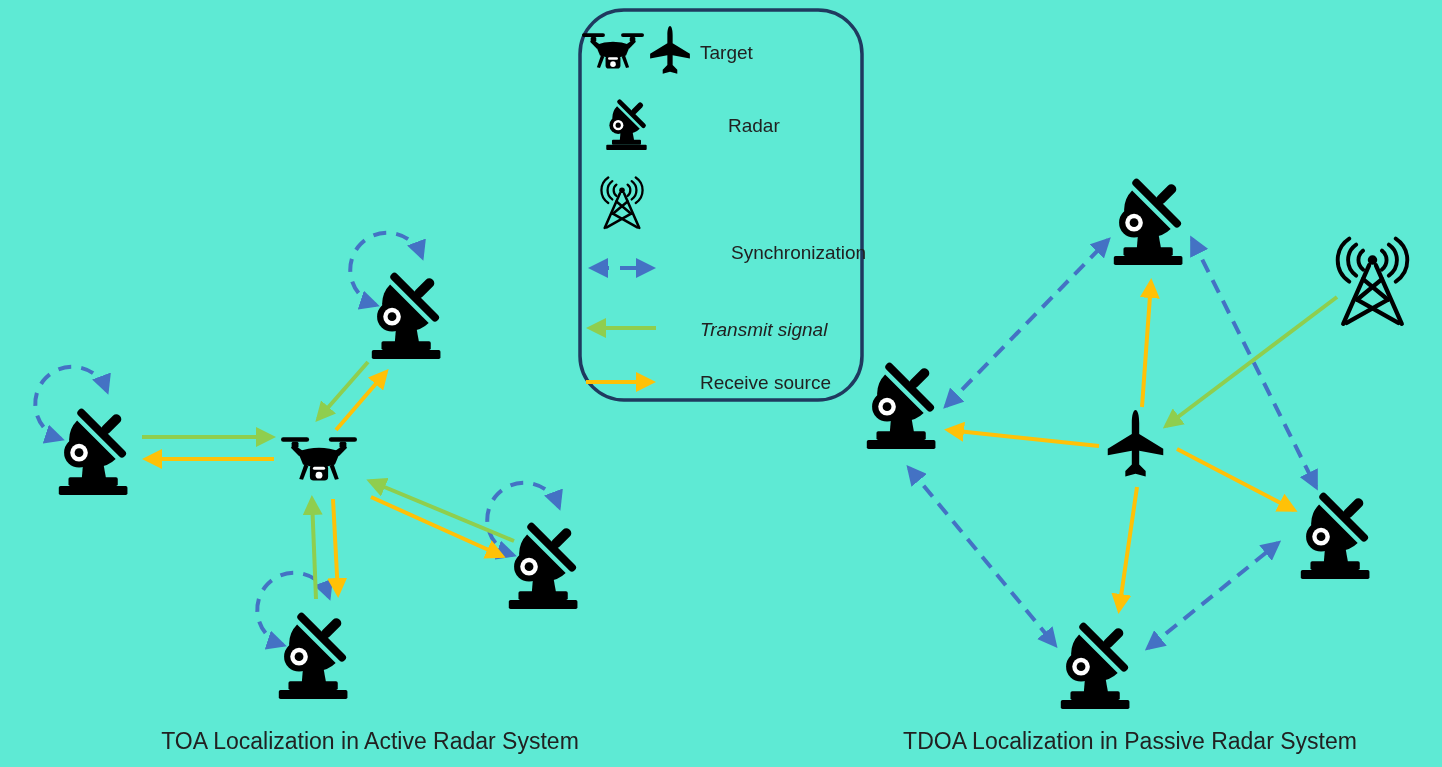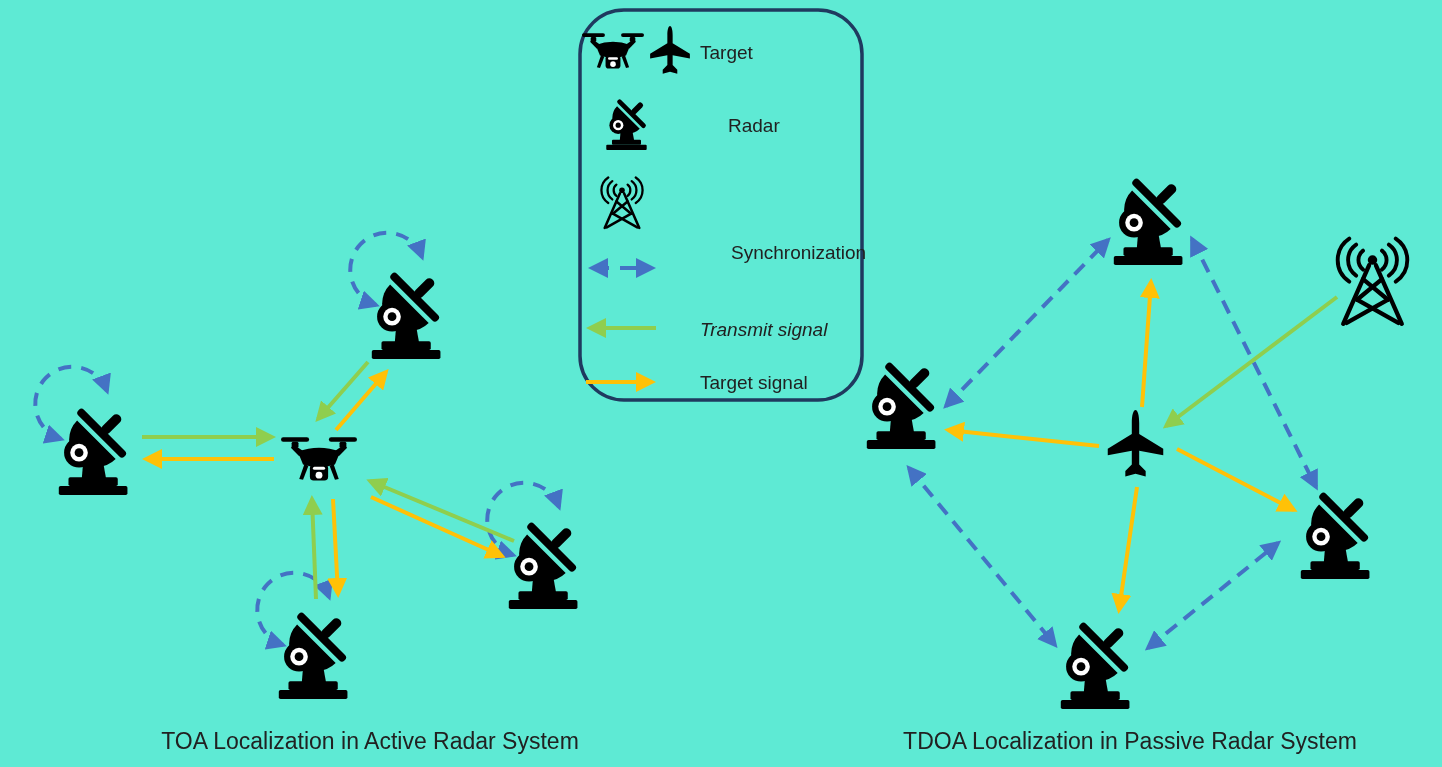--- a/index.html
+++ b/index.html
@@ -162,18 +162,18 @@
       <line class="ln ln-blue" stroke-dasharray="17 11" marker-start="url(#ab)" marker-end="url(#ab)" x1="592" y1="268" x2="652" y2="268"></line>
       <line class="ln ln-green" marker-end="url(#ag)" x1="656" y1="328" x2="590" y2="328"></line>
       <line class="ln ln-yellow" marker-end="url(#ay)" x1="586" y1="382" x2="652" y2="382"></line>
     </g>
   </svg>
 
   <div class="label legend-label" style="left:700px;top:40px;">Target</div>
   <div class="label legend-label" style="left:728px;top:113px;">Radar</div>
   <div class="label legend-label" style="left:700px;top:240px;margin-left:31px;">Synchronization</div>
   <div class="label legend-label" style="left:700px;top:317px;font-style:italic;">Transmit signal</div>
-  <div class="label legend-label" style="left:700px;top:370px;">Target signal</div>
+  <div class="label legend-label" style="left:700px;top:370px;">Receive source</div>
 
   <div class="label caption" style="left:120px;top:728px;width:500px;">TOA Localization in Active Radar System</div>
   <div class="label caption" style="left:880px;top:728px;width:500px;">TDOA Localization in Passive Radar System</div>
 
 </div>
 
 </body></html>

